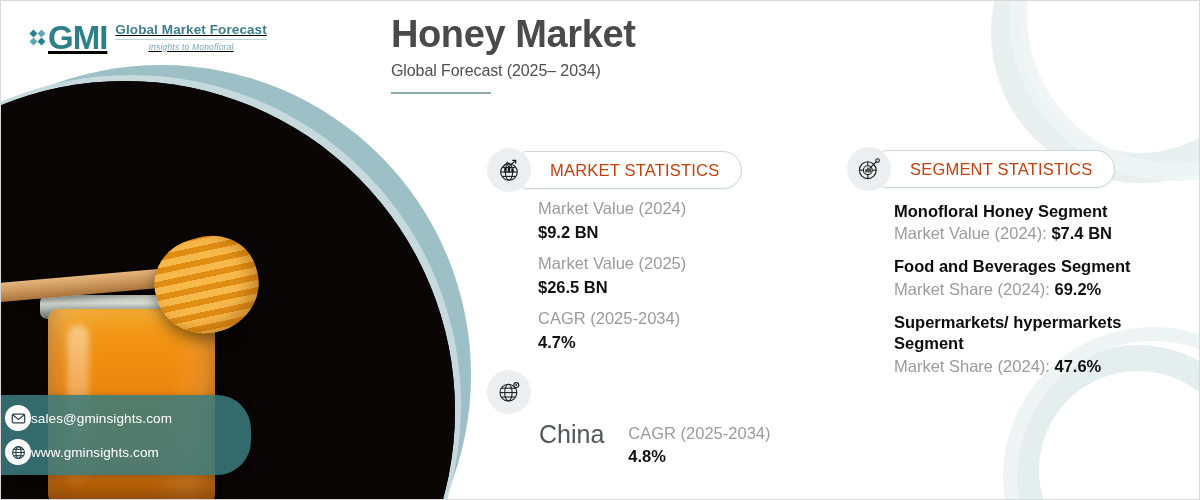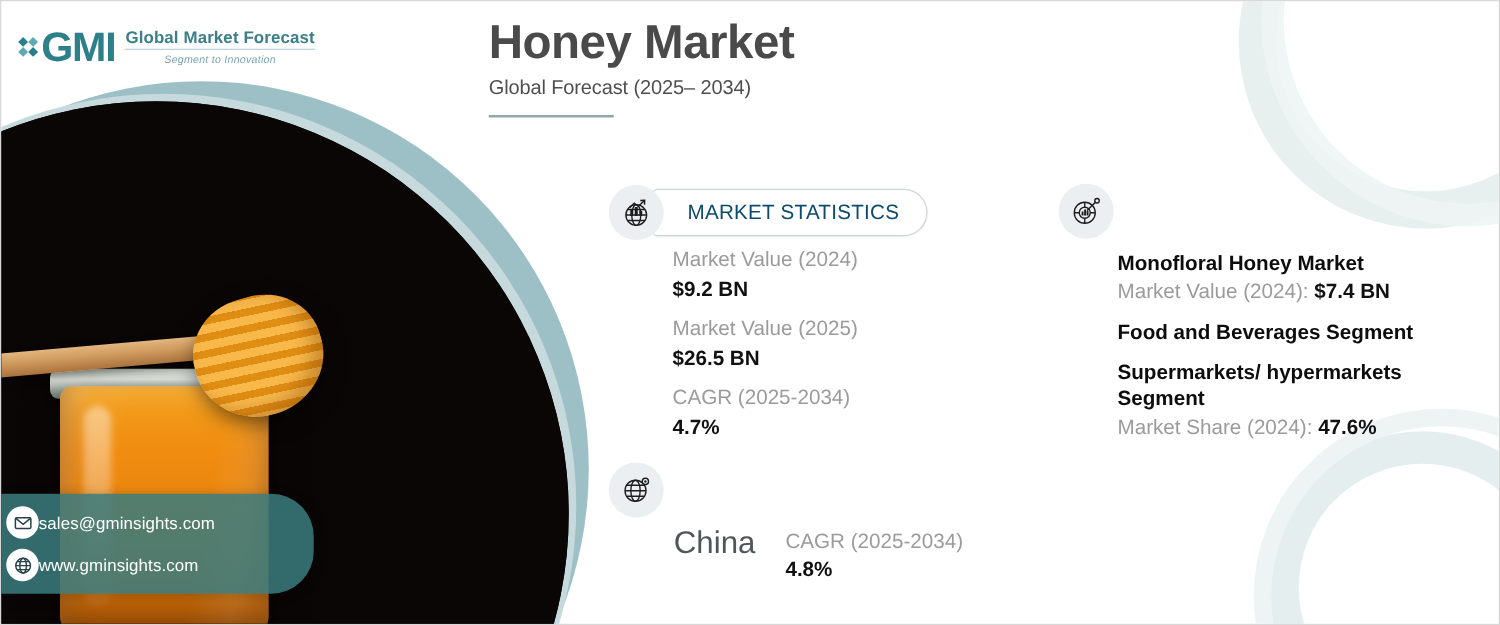--- a/index.html
+++ b/index.html
@@ -149,25 +149,26 @@
       repeating-linear-gradient(4deg,
         #f9b84a 0px, #f9b84a 7px,
         #e08d14 7px, #e08d14 13px),
       linear-gradient(#fdc963, #d97c0a);
     box-shadow: 0 6px 16px rgba(0,0,0,.5), inset -8px -6px 14px rgba(120,60,0,.35);
   }
 
   
   .logo {
     position: absolute;
-    left: 14px; top: 20px;
+    left: 29px; top: 20px;
     display: flex;
     align-items: center;
     gap: 8px;
     z-index: 9;
+    text-decoration: underline;
   }
   .logo-mark {
     display: flex;
     align-items: center;
     gap: 2px;
   }
   .logo-diamonds {
     display: grid;
     grid-template-columns: 7px 7px;
     grid-template-rows: 7px 7px;
@@ -263,21 +264,21 @@
     margin-left: -9px;
     height: 38px;
     padding: 0 22px 0 27px;
     background: #ffffff;
     border: 1px solid #cfd4d8;
     border-radius: 4px 20px 20px 4px;
     display: flex;
     align-items: center;
     font-size: 16.5px;
     font-weight: normal;
-    color: #0c4a6e;
+    color: #c2410c;
     letter-spacing: .2px;
     white-space: nowrap;
     box-shadow: 0 1px 2px rgba(0,0,0,.05);
   }
 
   #badge-market   { left: 486px; top: 147px; }
   #badge-country  { left: 486px; top: 369px; }
   #badge-segment  { left: 846px; top: 146px; }
 
   
@@ -425,21 +426,21 @@
         <i></i>
           <i></i>
           <i></i>
           <i></i>
       </div>
       <div class="logo-gmi">GMI</div>
     </div>
     <div class="logo-text">
       <div class="logo-title">Global Market Forecast</div>
       <div class="logo-rule"></div>
-      <div class="logo-tag">Segment to Innovation</div>
+      <div class="logo-tag">Insights to Monofloral</div>
     </div>
   </div>
 
   <div class="title-block">
     <div class="main-title">Honey Market</div>
     <div class="sub-title">Global Forecast (2025– 2034)</div>
     <div class="title-rule"></div>
   </div>
 
   <div class="badge" id="badge-market">
@@ -500,29 +501,31 @@
         <line x1="11.8" y1="18.6" x2="11.8" y2="22.6"></line>
         <line x1="3.4" y1="14.2" x2="7.4" y2="14.2"></line>
         <line x1="16.2" y1="14.2" x2="20.2" y2="14.2"></line>
         <rect x="9.3" y="13.2" width="1.5" height="3.2" fill="#1d1d1d" stroke="none"></rect>
         <rect x="11.3" y="11.6" width="1.5" height="4.8" fill="#1d1d1d" stroke="none"></rect>
         <rect x="13.3" y="12.6" width="1.5" height="3.8" fill="#1d1d1d" stroke="none"></rect>
         <line x1="13.6" y1="12.4" x2="20.8" y2="5.4" stroke-width="1.2"></line>
         <circle cx="21.6" cy="4.6" r="1.8"></circle>
       </svg>
     </div>
+    <div class="badge-pill">SEGMENT STATISTICS</div>
   </div>
 
   <div class="stats-segment">
     <div class="seg-item">
-      <div class="seg-name">Monofloral Honey Market</div>
+      <div class="seg-name">Monofloral Honey Segment</div>
       <div class="seg-metric"><span>Market Value (2024): </span><b>$7.4 BN</b></div>
     </div>
     <div class="seg-item">
       <div class="seg-name">Food and Beverages Segment</div>
+      <div class="seg-metric"><span>Market Share (2024): </span><b>69.2%</b></div>
     </div>
     <div class="seg-item">
       <div class="seg-name">Supermarkets/ hypermarkets Segment</div>
       <div class="seg-metric"><span>Market Share (2024): </span><b>47.6%</b></div>
     </div>
   </div>
 
   <div class="contact">
     <div class="contact-row">
       <div class="contact-ico">

